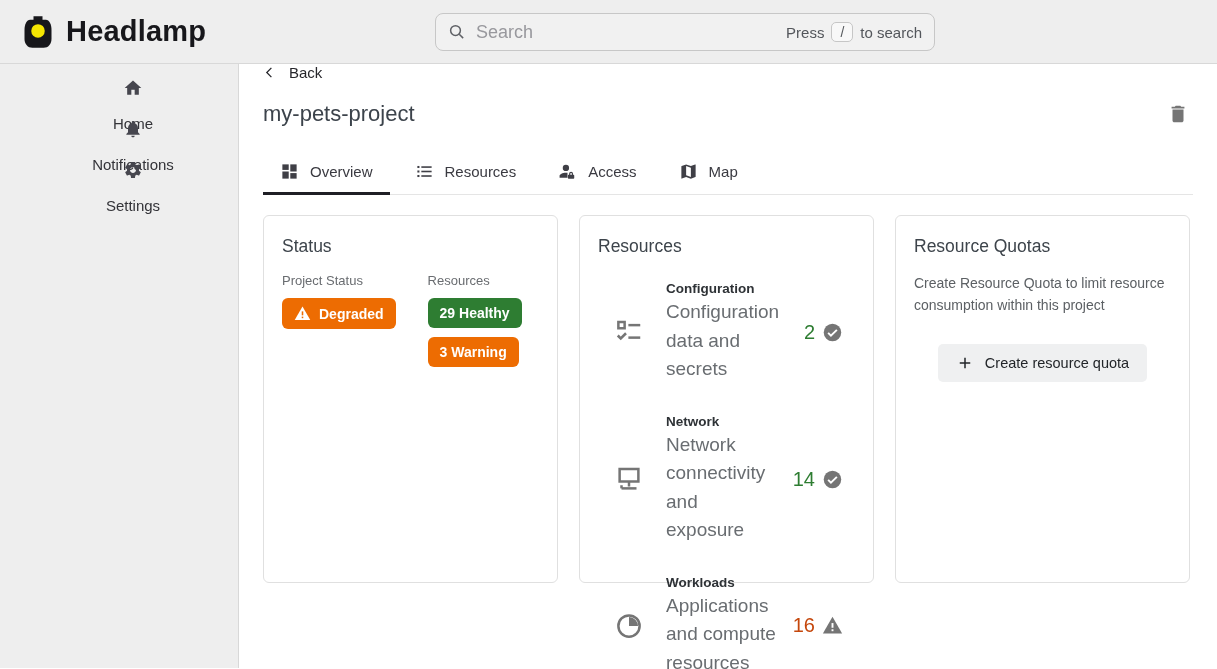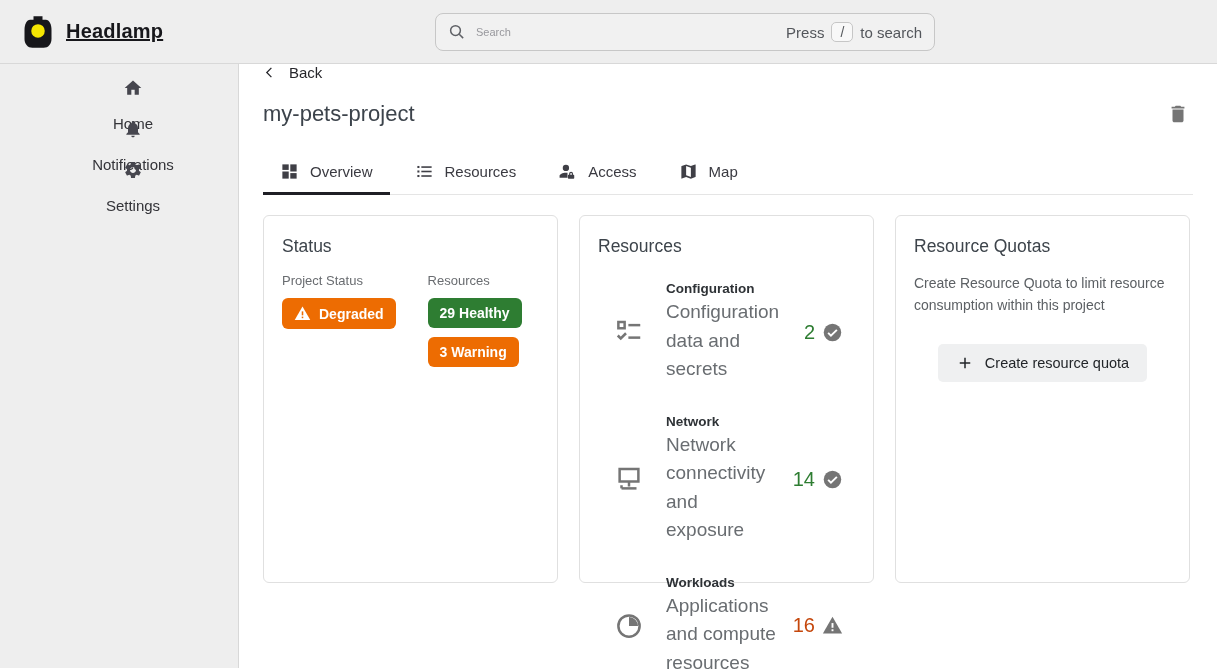--- a/index.html
+++ b/index.html
@@ -9,28 +9,28 @@
     font-family:"Liberation Sans", sans-serif; color:#2f3338;
   }
   svg { display:block; }
 
   
   .header {
     height:64px; background:#eeeeee; border-bottom:1px solid #d8d8d8;
     display:flex; align-items:center; padding:0 20px; position:relative;
   }
   .logo { display:flex; align-items:center; gap:10px; cursor:pointer; }
-  .logo-title { font-size:20px; font-weight:700; color:#17171b; letter-spacing:.2px;text-decoration:underline; }
+  .logo-title { font-size:29px; font-weight:700; color:#17171b; letter-spacing:.2px; }
   .searchbar {
     position:absolute; left:435px; top:13px; width:500px; height:38px;
     background:#f1f1f1; border:1px solid #c7c7c7; border-radius:8px;
     display:flex; align-items:center; padding:0 12px; cursor:text;
   }
   .searchbar .mag { color:#5f6166; margin-right:10px; }
-  .search-placeholder { color:#98989d; font-size:11px; }
+  .search-placeholder { color:#98989d; font-size:18px; }
   .search-hint { margin-left:auto; display:flex; align-items:center; color:#53565b; font-size:15px; }
   .keycap {
     display:inline-block; border:1px solid #c6c6c6; border-radius:5px;
     background:#f8f8f8; padding:1px 8px; margin:0 7px; color:#55585c; font-size:14px;
   }
 
   
   .app-body { display:flex; height:604px; }
   .sidebar {
     width:239px; flex:none; background:#eeeeee; border-right:1px solid #d8d8d8;

